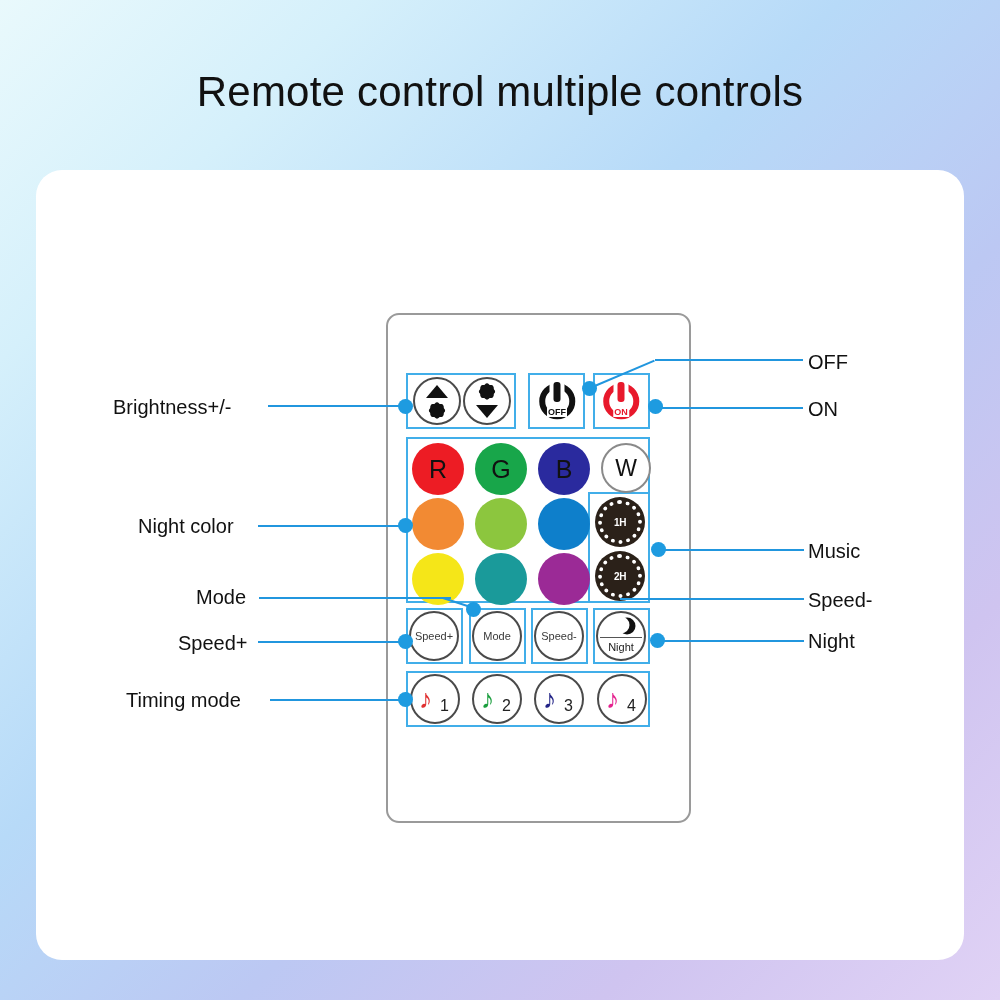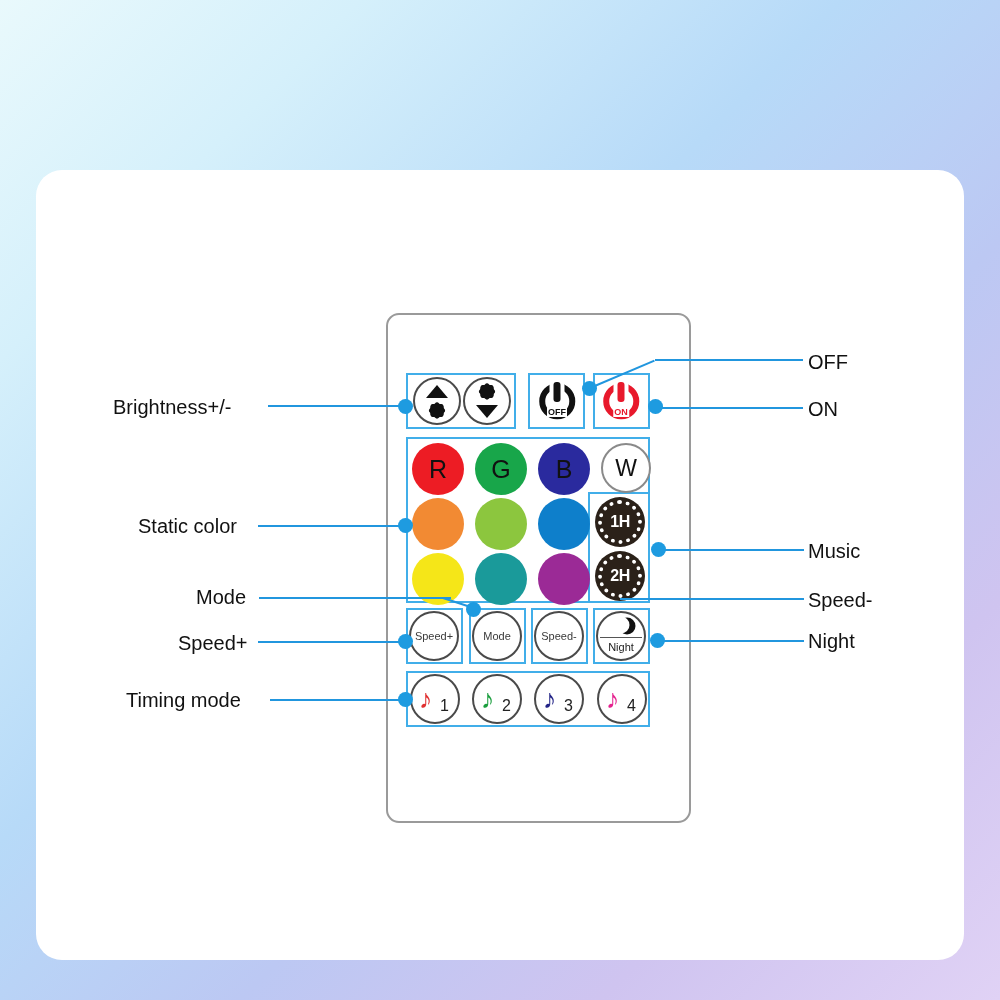--- a/index.html
+++ b/index.html
@@ -59,21 +59,21 @@
 
   
   .timer { position:relative; width:100%; height:100%; border-radius:50%;
            background:#2b2119; }
   .timer::before{
     content:""; position:absolute; inset:3px; border-radius:50%;
     border:4px dotted #fff;
   }
   .timer span {
     position:absolute; left:50%; top:50%; transform:translate(-50%,-50%);
-    color:#fff; font-size:16px; font-weight:bold; letter-spacing:-.5px;
+    color:#fff; font-size:10px; font-weight:bold; letter-spacing:-.5px;
   }
 
   
   .smalltxt { font-size:11px; color:#3a3a3a; }
 
   
   .night { position:relative; width:100%; height:100%; }
   .night .moon {
     position:absolute; left:50%; top:27%; transform:translate(-50%,-50%);
     width:17px; height:17px; border-radius:50%;
@@ -123,20 +123,21 @@
   .lbl-txt { position:absolute; font-size:20px; color:#111; white-space:nowrap; }
   .lead    { position:absolute; background:#2196DE; height:2px; transform-origin:0 50%; }
   .dot     { position:absolute; width:15px; height:15px; border-radius:50%;
              background:#1E9BE0; }
 </style>
 </head>
 <body>
 
 <div id="stage">
 
+  <div class="title">Remote control multiple controls</div>
 
   <div class="card"></div>
 
   <div class="remote">
 
     <div class="gbox" style="left:18px;top:58px;width:110px;height:56px;"></div>
     <div class="gbox" style="left:140px;top:58px;width:57px;height:56px;"></div>
     <div class="gbox" style="left:205px;top:58px;width:57px;height:56px;"></div>
     <div class="gbox" style="left:18px;top:122px;width:244px;height:166px;"></div>
     <div class="gbox" style="left:200px;top:177px;width:62px;height:111px;"></div>
@@ -247,21 +248,21 @@
         <span class="glyph" style="color:#E5238F;">♪</span>
         <span class="num">4</span>
       </span>
     </div>
   </div>
 
   <div class="lbl-txt" style="left:113px;top:396px;">Brightness+/-</div>
   <div class="lead" style="left:268px;top:405px;width:137px;"></div>
   <div class="dot" style="left:398px;top:399px;"></div>
 
-  <div class="lbl-txt" style="left:138px;top:515px;">Static color</div>
+  <div class="lbl-txt" style="left:138px;top:515px;">Night color</div>
   <div class="lead" style="left:258px;top:525px;width:147px;"></div>
   <div class="dot" style="left:398px;top:518px;"></div>
 
   <div class="lbl-txt" style="left:196px;top:586px;">Mode</div>
   <div class="lead" style="left:259px;top:597px;width:192px;"></div>
   <div class="lead" style="left:443px;top:597px;width:33px;transform:rotate(18deg);"></div>
   <div class="dot" style="left:466px;top:602px;"></div>
 
   <div class="lbl-txt" style="left:178px;top:632px;">Speed+</div>
   <div class="lead" style="left:258px;top:641px;width:147px;"></div>

